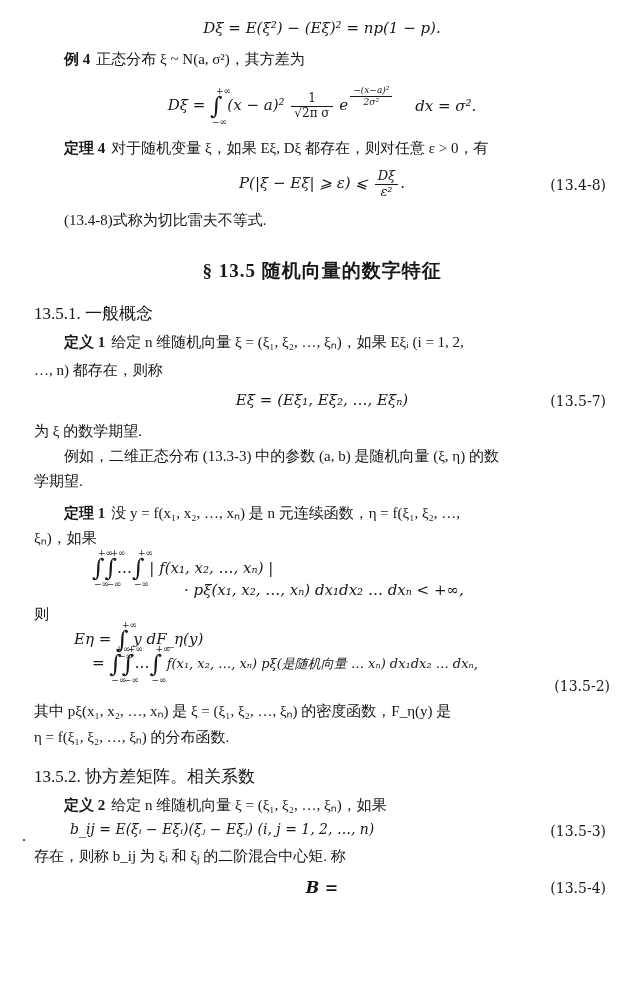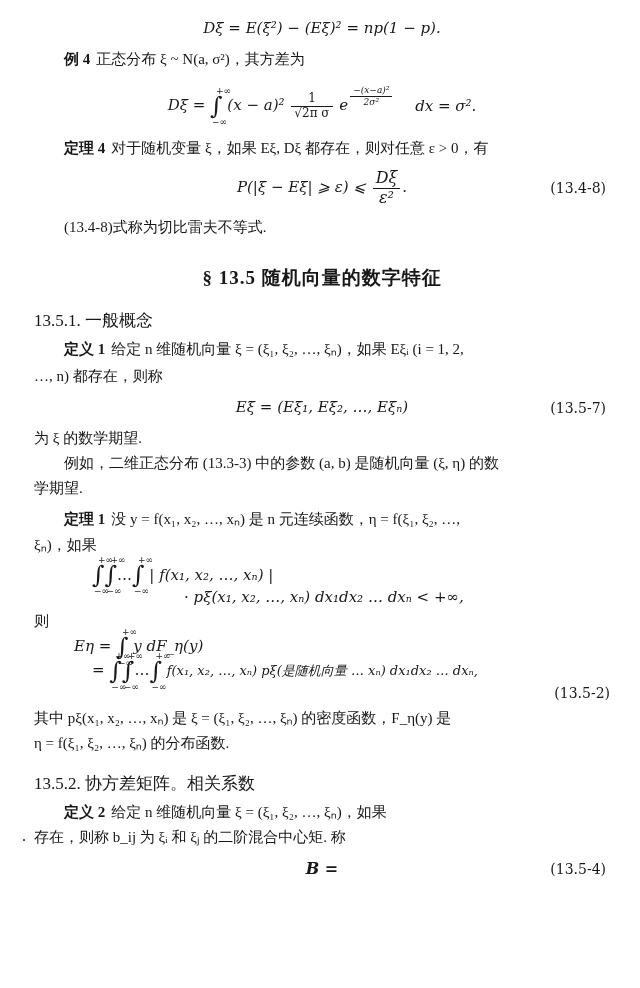--- a/index.html
+++ b/index.html
@@ -207,21 +207,21 @@
         <span class="math" style="margin-left:16px;">dx = σ².</span>
       </div>
     </div>
 
     <div class="para indent">
       <span class="kw">定理 4</span><span>对于随机变量 ξ，如果 Eξ, Dξ 都存在，则对任意 ε &gt; 0，有</span>
     </div>
 
     <div class="eqline">
       <div class="eqbody">
-        <span class="math">P(|ξ − Eξ| ⩾ ε) ⩽ </span><span class="frac" style="font-size:16px;">
+        <span class="math">P(|ξ − Eξ| ⩾ ε) ⩽ </span><span class="frac" style="font-size:13px;">
           <span class="num math">Dξ</span>
           <span class="den math">ε²</span>
         </span><span class="math">.</span>
       </div>
       <div class="eqnum">(13.4-8)</div>
     </div>
 
     <div class="para indent">(13.4-8)式称为切比雷夫不等式.</div>
 
     <div class="sect-title">§ 13.5   随机向量的数字特征</div>
@@ -281,20 +281,24 @@
 
     <div class="para tight">其中 pξ(x₁, x₂, …, xₙ) 是 ξ = (ξ₁, ξ₂, …, ξₙ) 的密度函数，F_η(y) 是</div>
     <div class="para tight">η = f(ξ₁, ξ₂, …, ξₙ) 的分布函数.</div>
 
     <div class="subsect">13.5.2. 协方差矩阵。相关系数</div>
 
     <div class="para indent tight">
       <span class="kw">定义 2</span><span>给定 n 维随机向量 ξ = (ξ₁, ξ₂, …, ξₙ)，如果</span>
     </div>
 
+    <div class="eqline" style="margin:4px 0;">
+      <div class="eqbody math" style="text-align:left;padding-left:36px;font-size:14px;">b_ij = E(ξᵢ − Eξᵢ)(ξⱼ − Eξⱼ)    (i, j = 1, 2, …, n)</div>
+      <div class="eqnum">(13.5-3)</div>
+    </div>
 
     <div class="para tight">存在，则称 b_ij 为 ξᵢ 和 ξⱼ 的二阶混合中心矩. 称</div>
 
     <div class="eqline" style="margin-top:10px;">
       <div class="eqbody">
         <span class="math bold" style="font-size:16px;">B = </span>
       </div>
       <div class="eqnum">(13.5-4)</div>
     </div>
 

